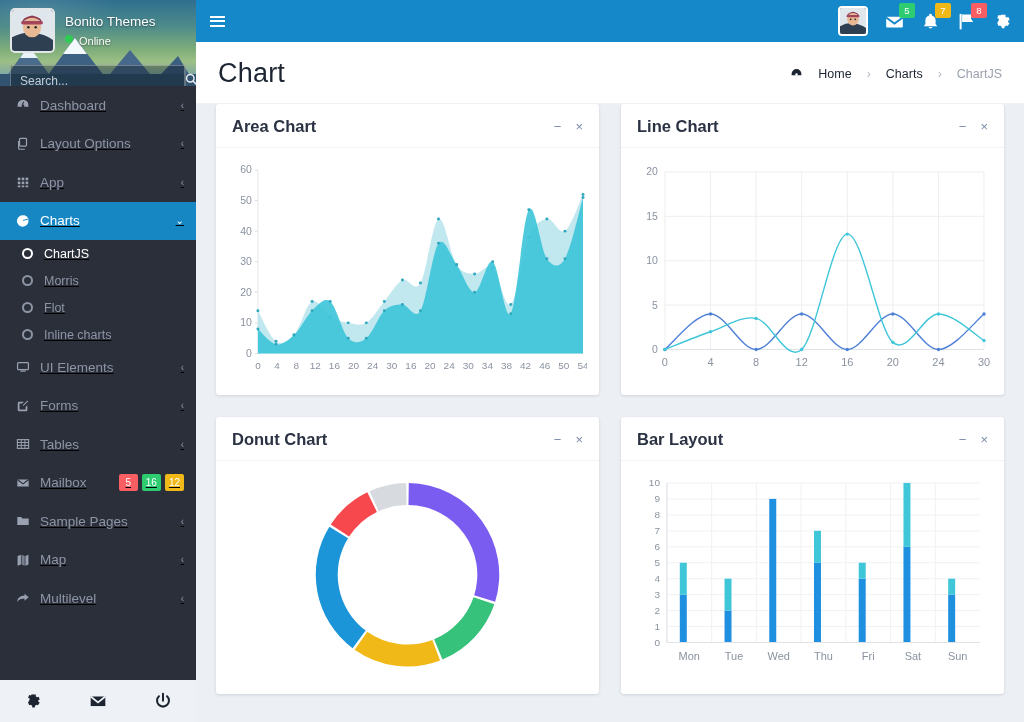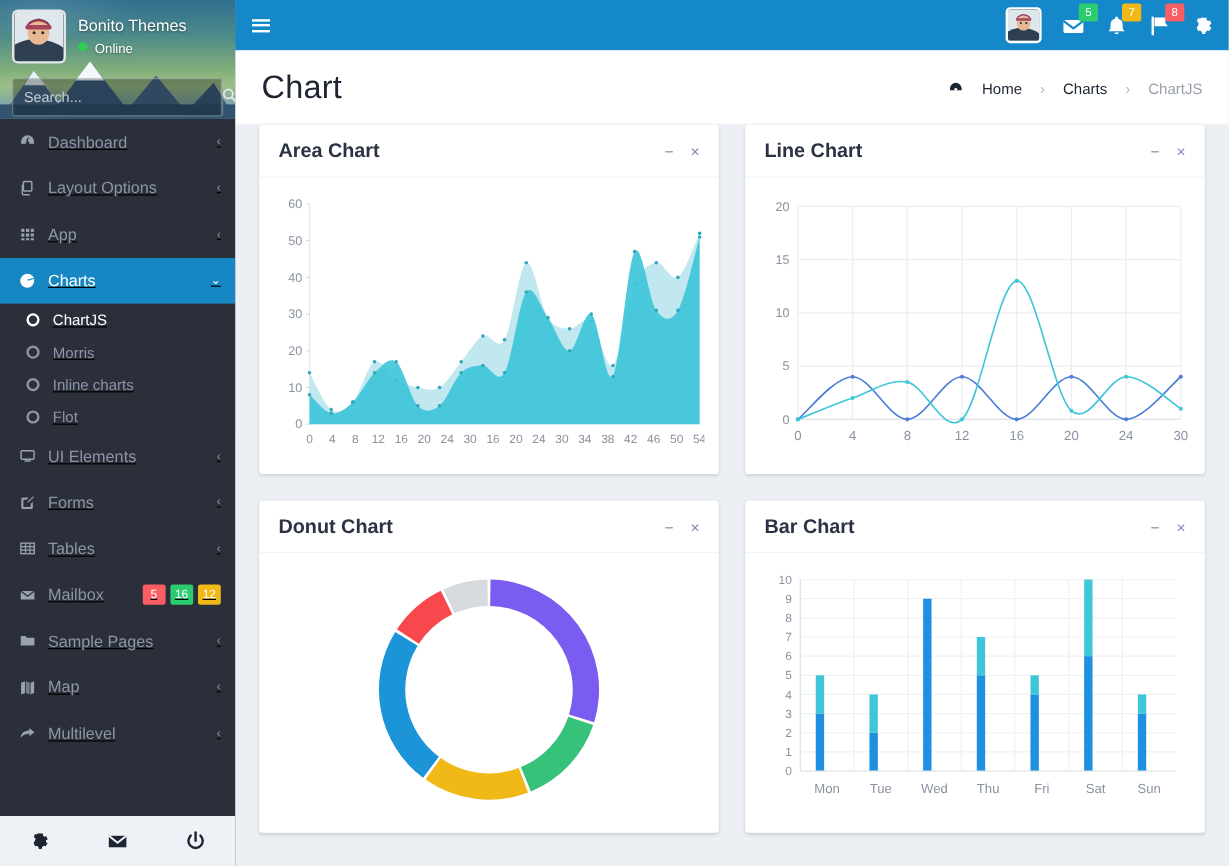--- a/index.html
+++ b/index.html
@@ -15,21 +15,21 @@
   #sidebar {
     width: 196px; height: 722px; background: #2a2f3a;
     position: relative; flex: 0 0 196px; overflow: hidden;
   }
   .brand {
     height: 42px; background: #1488c8; color: #fff;
     display: flex; align-items: center; justify-content: center;
     font-size: 18px; font-weight: bold; letter-spacing: .2px;
   }
   .user-panel {
-    height: 99px; position: relative; overflow: hidden;
+    height: 86px; position: relative; overflow: hidden;
   }
   .user-bg {
     position: absolute; inset: 0;
     background:
       radial-gradient(ellipse 110px 40px at 20% 8%, rgba(255,255,255,.10), transparent 70%),
       linear-gradient(#2f6f8f 0%, #4d8a8a 30%, #7fae7a 58%, #9dbf86 72%, #7ea6a8 88%, #5d87a6 100%);
   }
   .mtn { position: absolute; bottom: 0; width: 100%; height: 70px; }
   .user-row { position: relative; display: flex; align-items: center; padding: 8px 10px 0 10px; }
   .avatar {
@@ -268,29 +268,29 @@
                   <span class="ring"></span>
                 </span>
             <span class="lbl">Morris</span>
               </a>
             </li>
           <li>
               <a href="#">
             <span class="ci">
                   <span class="ring"></span>
                 </span>
-            <span class="lbl">Inline charts</span>
+            <span class="lbl">Flot</span>
               </a>
             </li>
           <li>
               <a href="#">
             <span class="ci">
                   <span class="ring"></span>
                 </span>
-            <span class="lbl">Flot</span>
+            <span class="lbl">Inline charts</span>
               </a>
             </li>
         </ul>
       </li>
 
       <li>
           <a href="#">
         <span class="mi">
           <svg width="14" height="14" viewBox="0 0 16 16">
                 <rect x="1.8" y="3" width="12.4" height="8" rx="1" fill="none" stroke="currentColor" stroke-width="1.4"></rect>
@@ -640,21 +640,21 @@
                 <path d="M212.6698405415486,190.00396222843332 A92,92 0 0 1 126.96822691237904,179.17733064683182 L139.64973786811447,161.200142883459 A70,70 0 0 0 204.8574873685696,169.43779734772102 Z" fill="#f0b917"></path>
                 <path d="M124.88982893656612,177.6672861272835 A92,92 0 0 1 101.64112205883956,55.79329665075281 L120.37911460998663,67.32098658209452 A70,70 0 0 0 138.068348103909,160.05119596641134 Z" fill="#1b94d8"></path>
                 <path d="M103.01768316177551,53.62418343868539 A92,92 0 0 1 139.66985449540485,21.31094774047665 L149.31401972476456,41.08441675905832 A70,70 0 0 0 121.42649805787266,65.6705743555215 Z" fill="#f7484e"></path>
                 <path d="M141.99439245614212,20.21710320583172 A92,92 0 0 1 178.71547940879861,12.008967791144016 L179.0226473762598,34.0068233193487 A70,70 0 0 0 151.08268991228206,40.25214374356761 Z" fill="#d7dbe0"></path>
               </svg>
           </div>
         </section>
 
         <section class="card">
           <div class="card-head">
-            <div class="card-title">Bar Chart</div>
+            <div class="card-title">Bar Layout</div>
             <div class="card-tools">
               <span>−</span>
               <span>×</span>
             </div>
           </div>
           <div class="card-body">
             <svg class="chart-svg" id="barChart" viewBox="0 0 360 215">
                 <line x1="34" y1="172" x2="348" y2="172" stroke="#f0f1f4" stroke-width="1"></line>
                 <text x="27" y="175.5" font-size="10" fill="#8a92a0" font-family="&quot;Liberation Sans&quot;, sans-serif" text-anchor="end">0</text>
                 <line x1="34" y1="156" x2="348" y2="156" stroke="#f0f1f4" stroke-width="1"></line>

